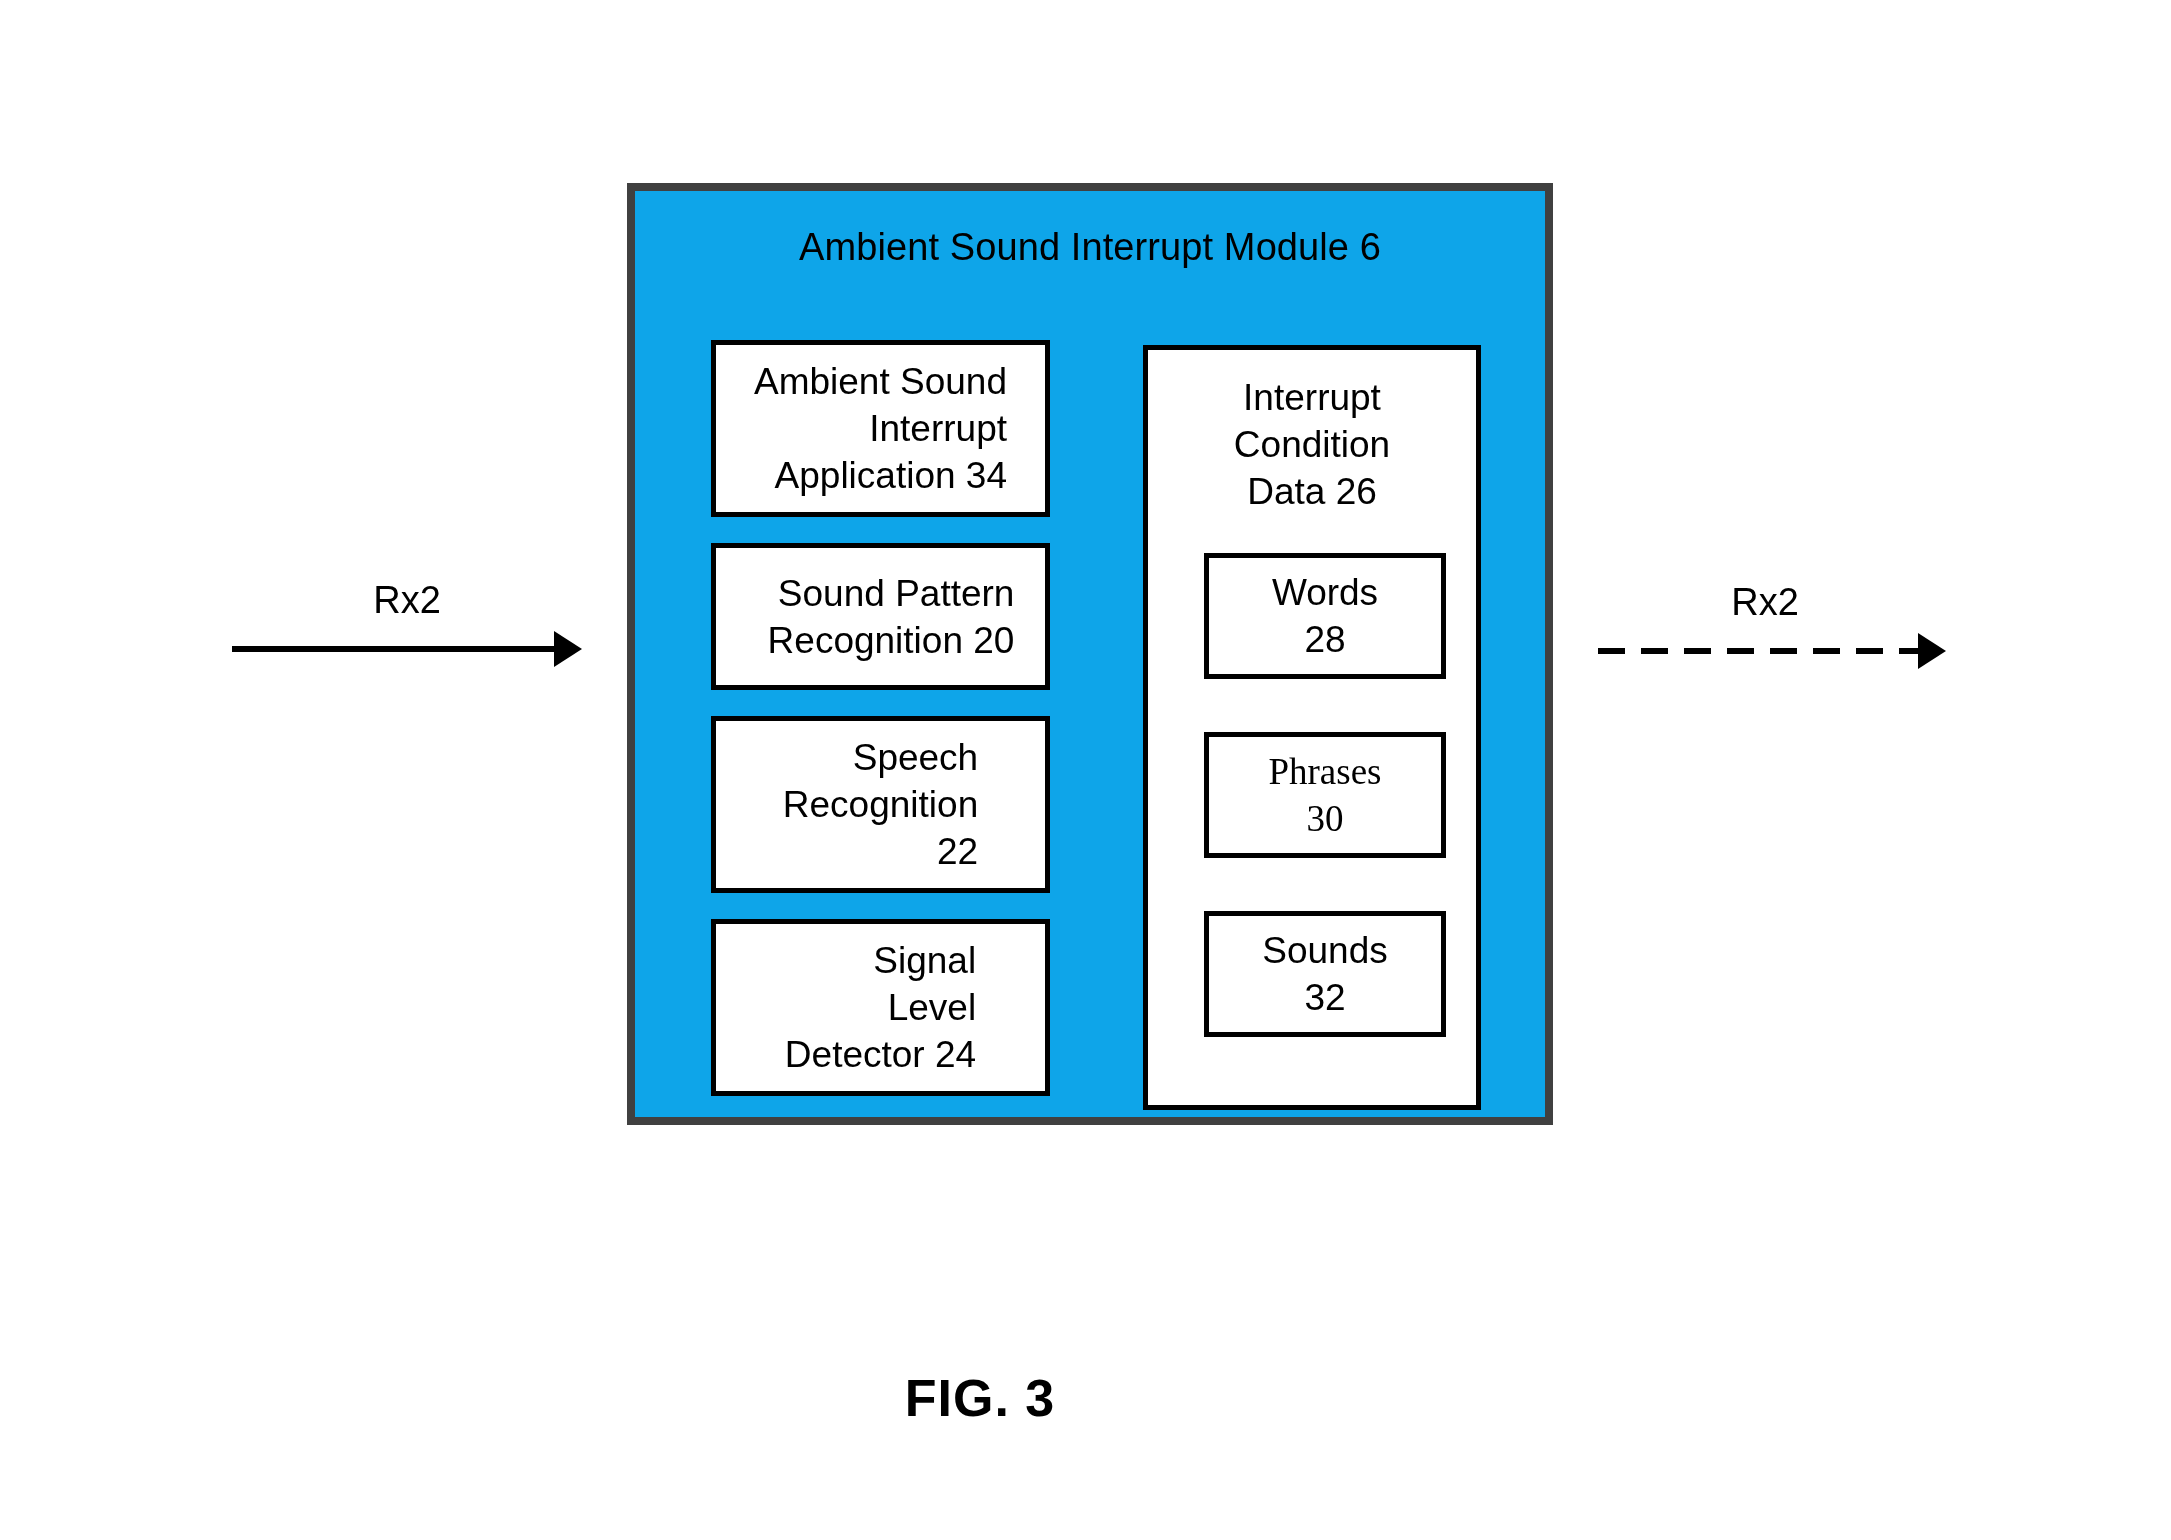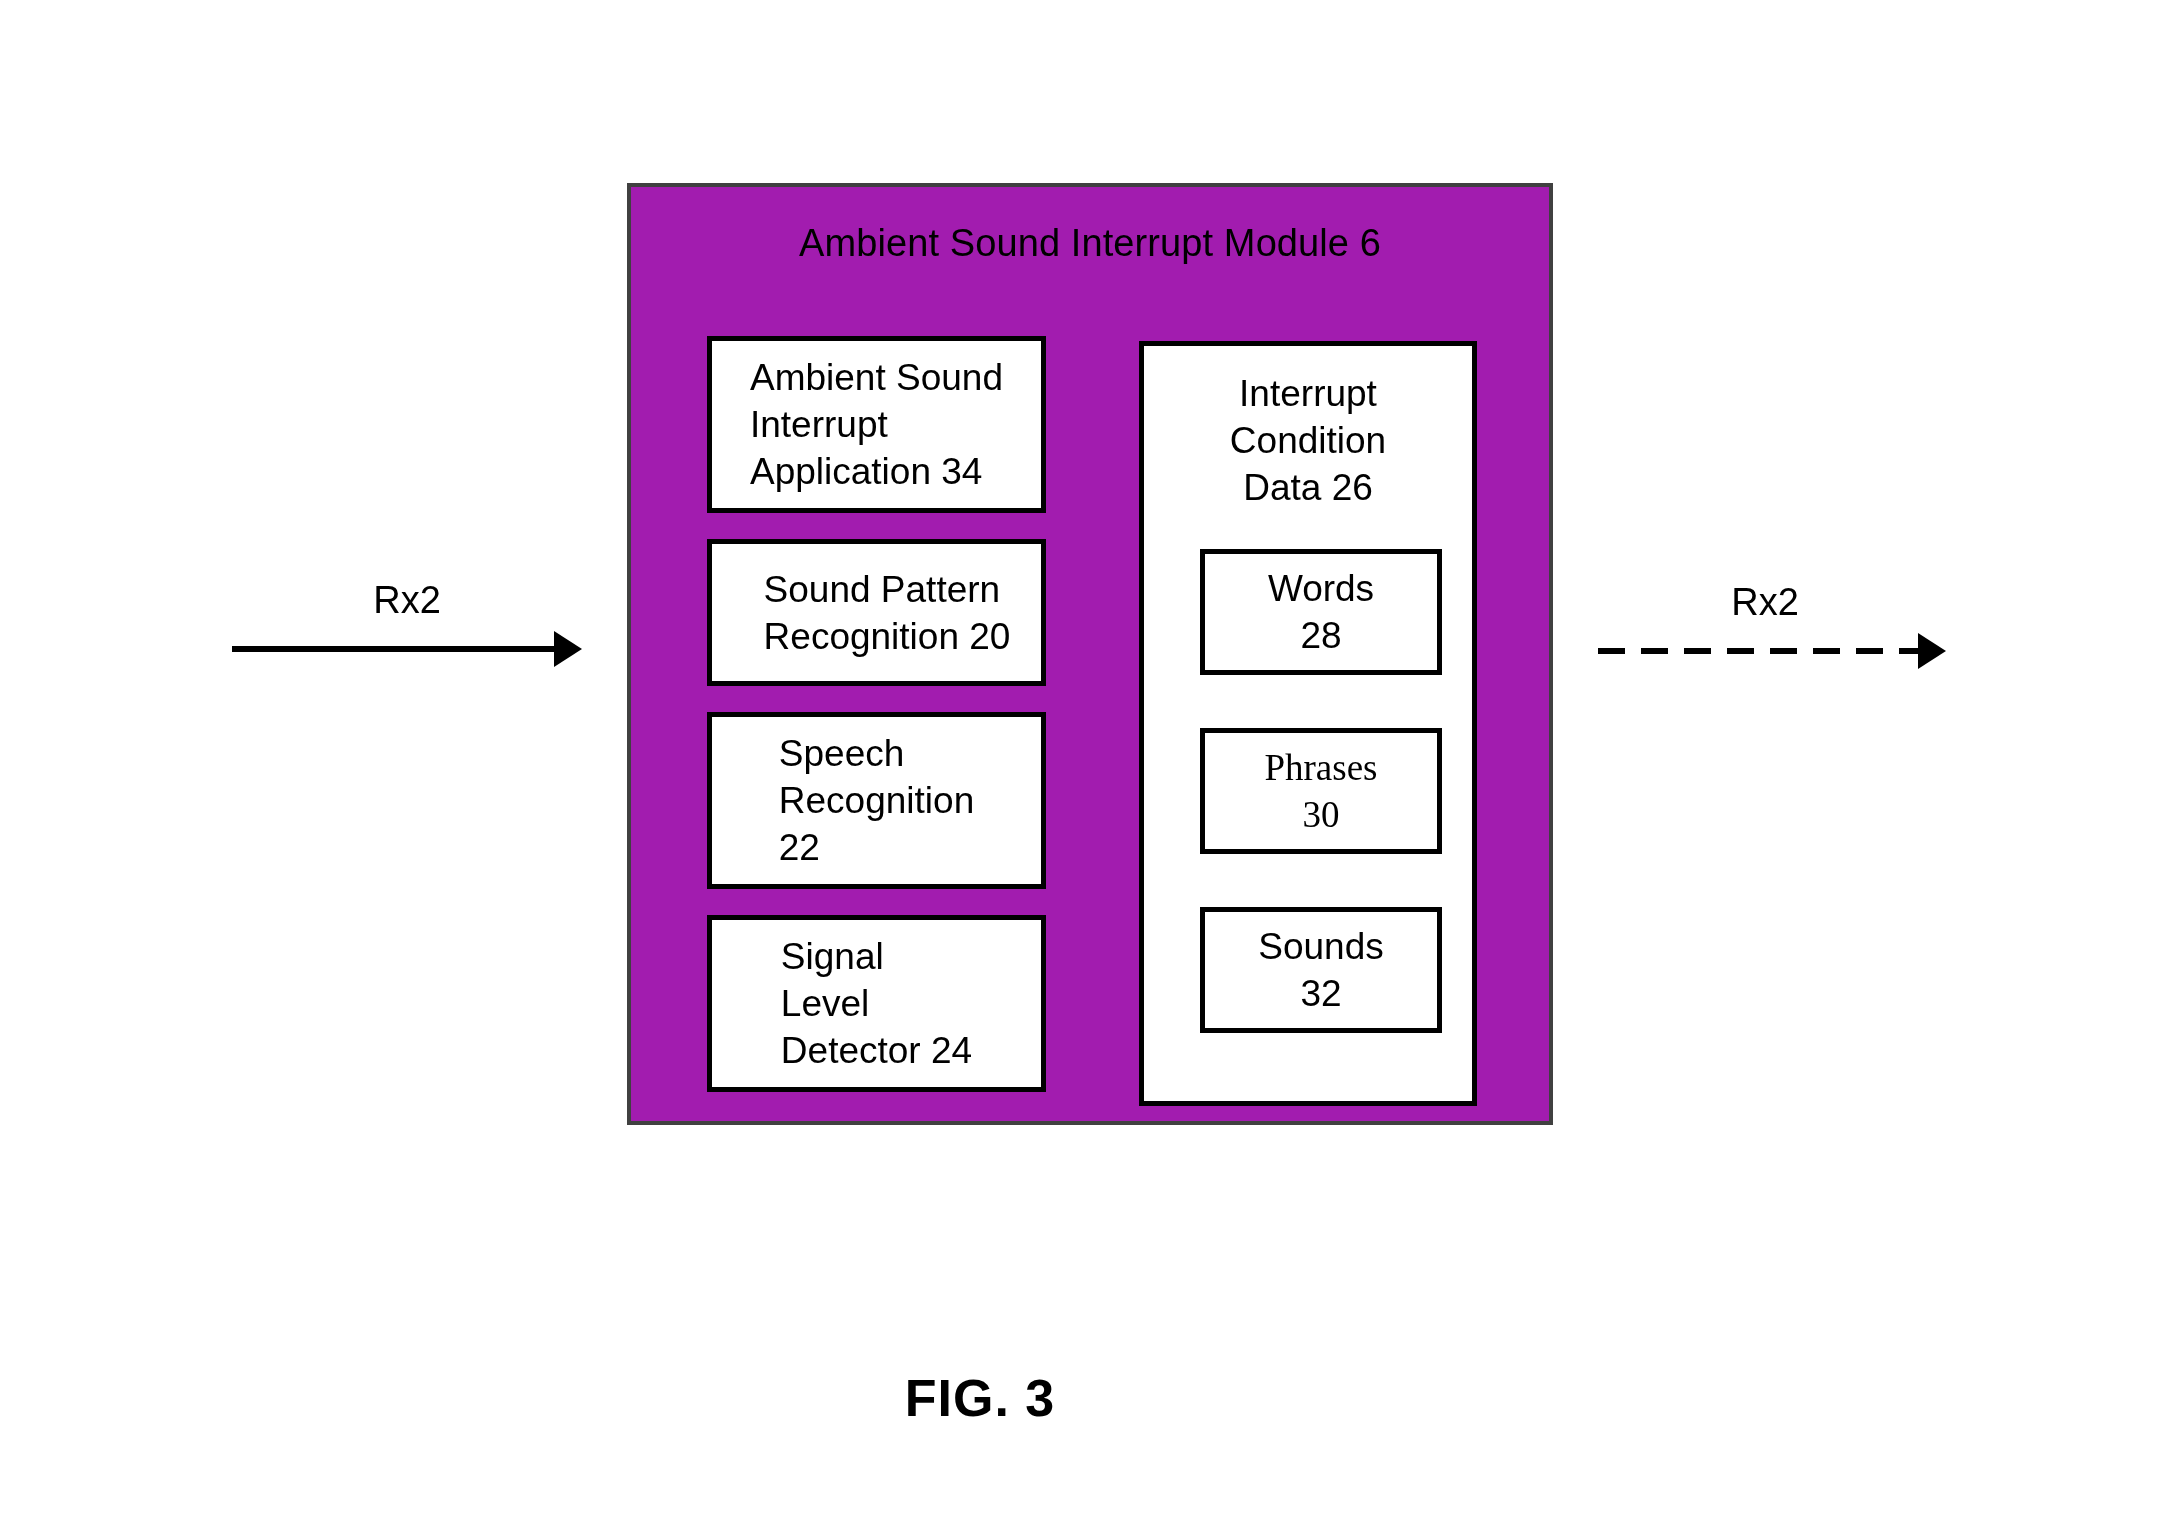--- a/index.html
+++ b/index.html
@@ -24,23 +24,23 @@
     height: 1540px;
   }
 
   
   .module-box {
     position: absolute;
     left: 627px;
     top: 183px;
     width: 926px;
     height: 942px;
-    border: 4px solid #404040;
-    box-sizing: border-box;
-    background: #a21caf;
+    border: 8px solid #404040;
+    box-sizing: border-box;
+    background: #0ea5e9;
   }
 
   .module-title {
     position: absolute;
     left: 0;
     top: 33px;
     width: 100%;
     text-align: center;
     font-size: 38px;
     line-height: 46px;
@@ -50,21 +50,21 @@
 
   
   .unit-box {
     position: absolute;
     border: 5px solid #000000;
     box-sizing: border-box;
     background: #ffffff;
     display: flex;
     align-items: center;
     justify-content: center;
-    text-align: left;
+    text-align: right;
   }
   .unit-box .unit-label {
     font-size: 37px;
     line-height: 47px;
     display: block;
     white-space: pre-line;
     padding: 0 6px;
   }
 
   

